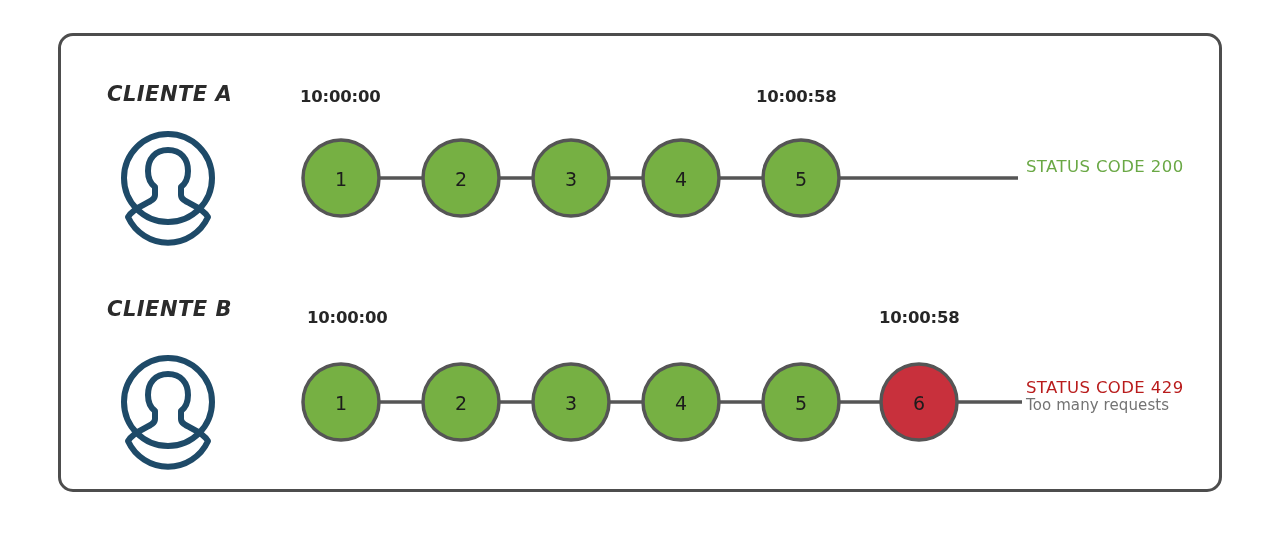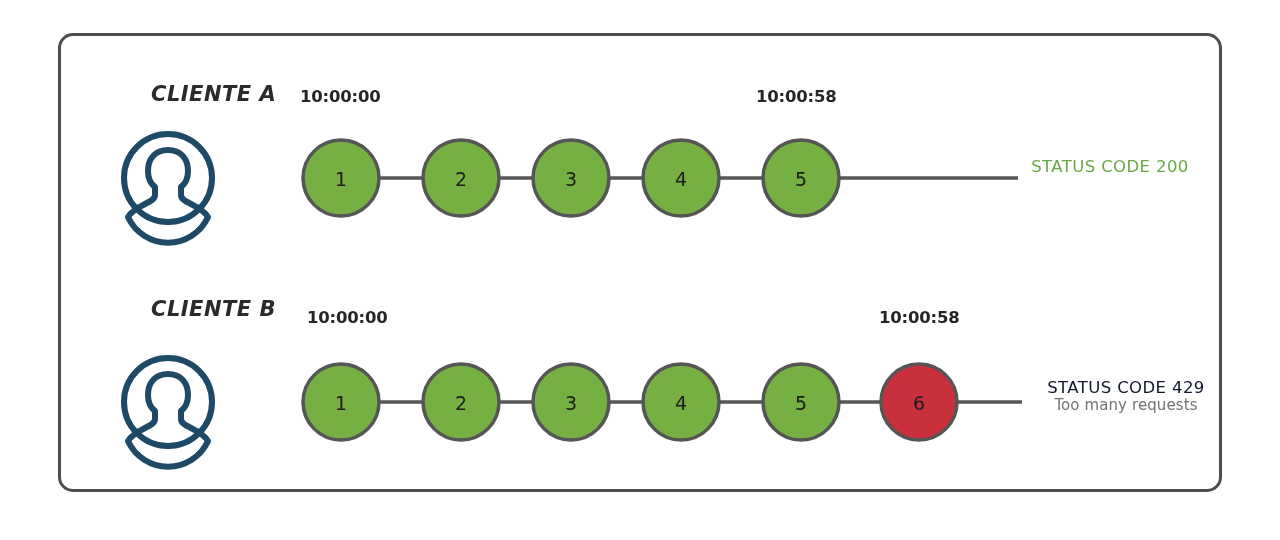--- a/index.html
+++ b/index.html
@@ -38,35 +38,33 @@
   }
   .client-label {
     position: absolute;
     font-family: "DejaVu Sans", sans-serif;
     font-size: 21px;
     font-weight: 700;
     font-style: italic;
     letter-spacing: 0.5px;
     color: #2b2b2b;
     white-space: nowrap;
-    margin-left: 44px;
   }
   .timestamp {
     position: absolute;
     font-family: "DejaVu Sans", sans-serif;
     font-size: 16.5px;
     font-weight: 700;
     color: #262626;
     white-space: nowrap;
     letter-spacing: -0.2px;
     text-align: right;
   }
   .status-block {
     position: absolute;
-    text-align: center;
     white-space: nowrap;
     line-height: 1.18;
   }
   .status-main {
     font-family: "DejaVu Sans", sans-serif;
     font-size: 16.5px;
     font-weight: 400;
     letter-spacing: 0.4px;
     display: block;
   }
@@ -102,21 +100,21 @@
     <span class="status-main" style="color:#6aa845;">STATUS CODE 200</span>
   </div>
 
   <div class="client-label" style="left:107px; top:297px;">CLIENTE B</div>
 
   <div class="timestamp" style="left:307px; top:308px;">10:00:00</div>
 
   <div class="timestamp" style="left:879px; top:308px;">10:00:58</div>
 
   <div class="status-block" style="left:1026px; top:378px; width:200px;">
-    <span class="status-main" style="color:#0f172a;">STATUS CODE 429</span>
+    <span class="status-main" style="color:#b91c1c;">STATUS CODE 429</span>
     <span class="status-sub" style="color:#737373;">Too many requests</span>
   </div>
 
   <svg class="layer" viewBox="0 0 1280 540" xmlns="http://www.w3.org/2000/svg">
 
     <g transform="translate(168,178)">
       <circle cx="0" cy="0" r="44" fill="none" stroke="#1e4a68" stroke-width="6"></circle>
       <path d="M 0,-28 C 13,-28 20,-19 20,-7 C 20,0 17,6 13,9
                L 13,17 C 13,21 17,23 23,26
                C 31,30 37,34 40,39

